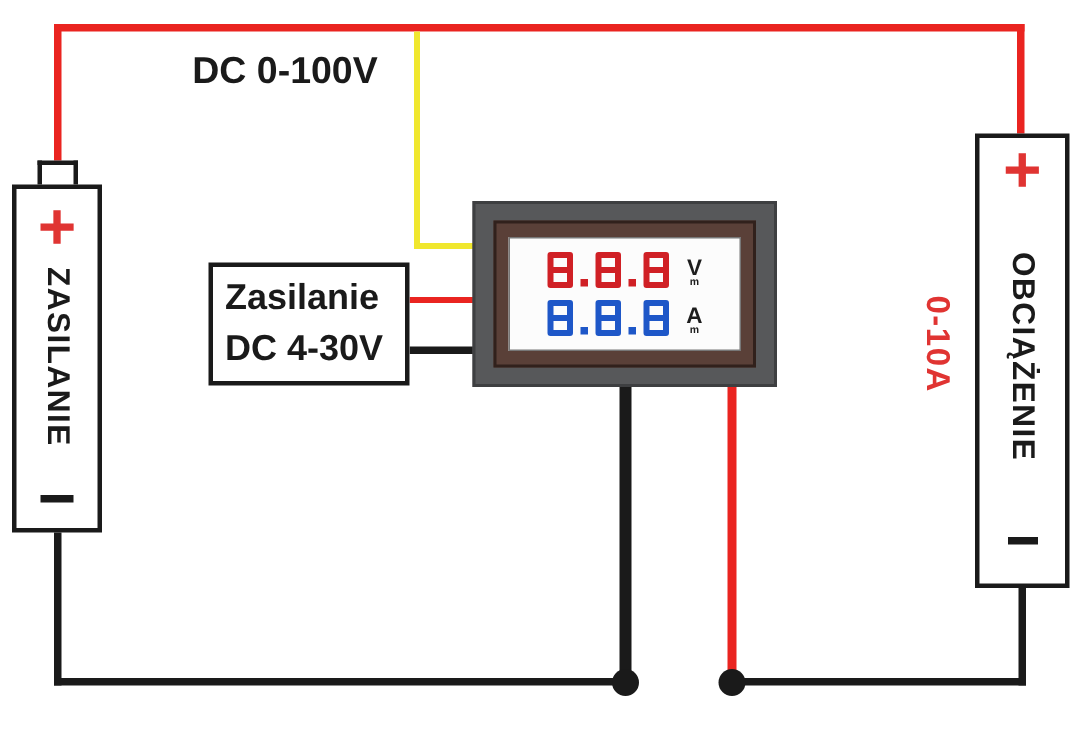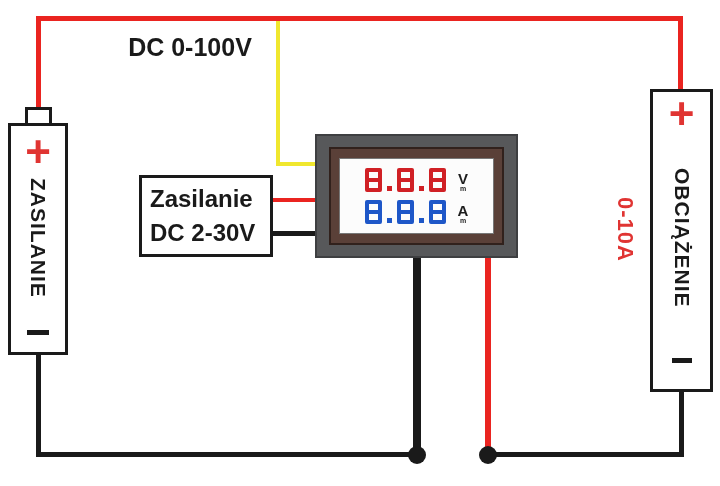--- a/index.html
+++ b/index.html
@@ -90,21 +90,21 @@
   <div class="outline-box" style="left:650px;top:89px;width:63px;height:303px;">
     <span class="plus-sign" style="top:0px;">+</span>
     <span class="v-text" style="top:76px;">OBCIĄŻENIE</span>
     <span class="minus-bar" style="top:266px;width:20px;height:5px;" aria-label="−"></span>
   </div>
 
   <div class="range-label">0-10A</div>
 
   <div class="label-box">
     <span>Zasilanie</span>
-    <span>DC 2-30V</span>
+    <span>DC 4-30V</span>
   </div>
 
   <div class="meter">
     <div class="bezel">
       <div class="lcd">
         <div class="seg-row seg-volt">
           <span style="display:flex;align-items:flex-end;gap:5px;" aria-label="8.8.8">
               <span class="seg-digit" style="display: block;"></span>
               <span class="seg-dot" style="display: block;"></span>
               <span class="seg-digit" style="display: block;"></span>

